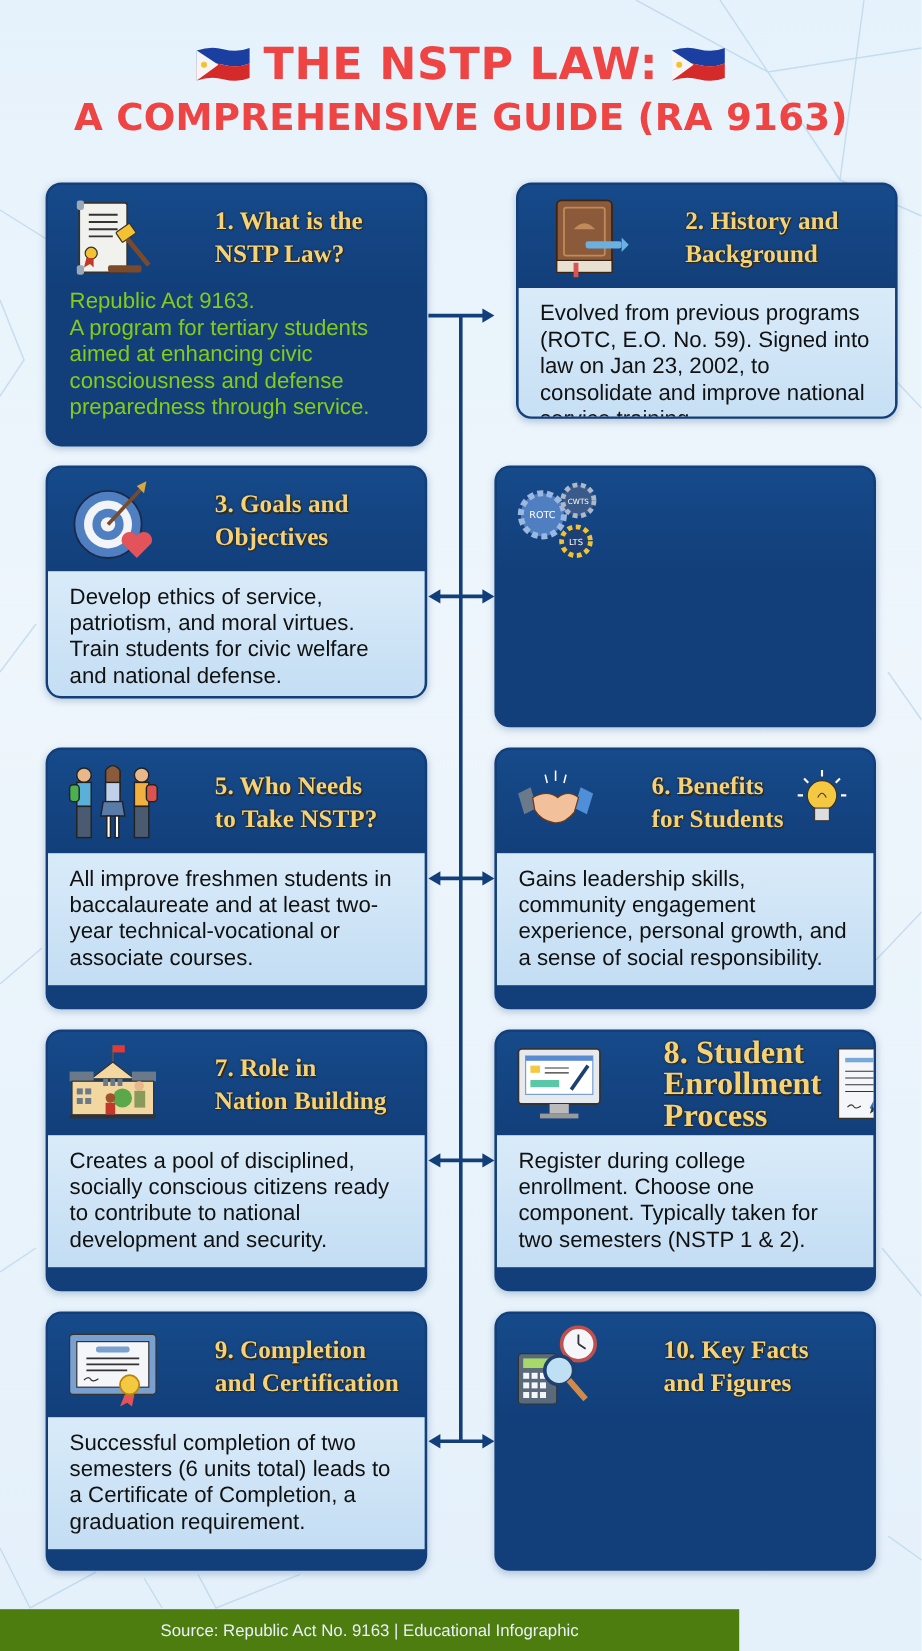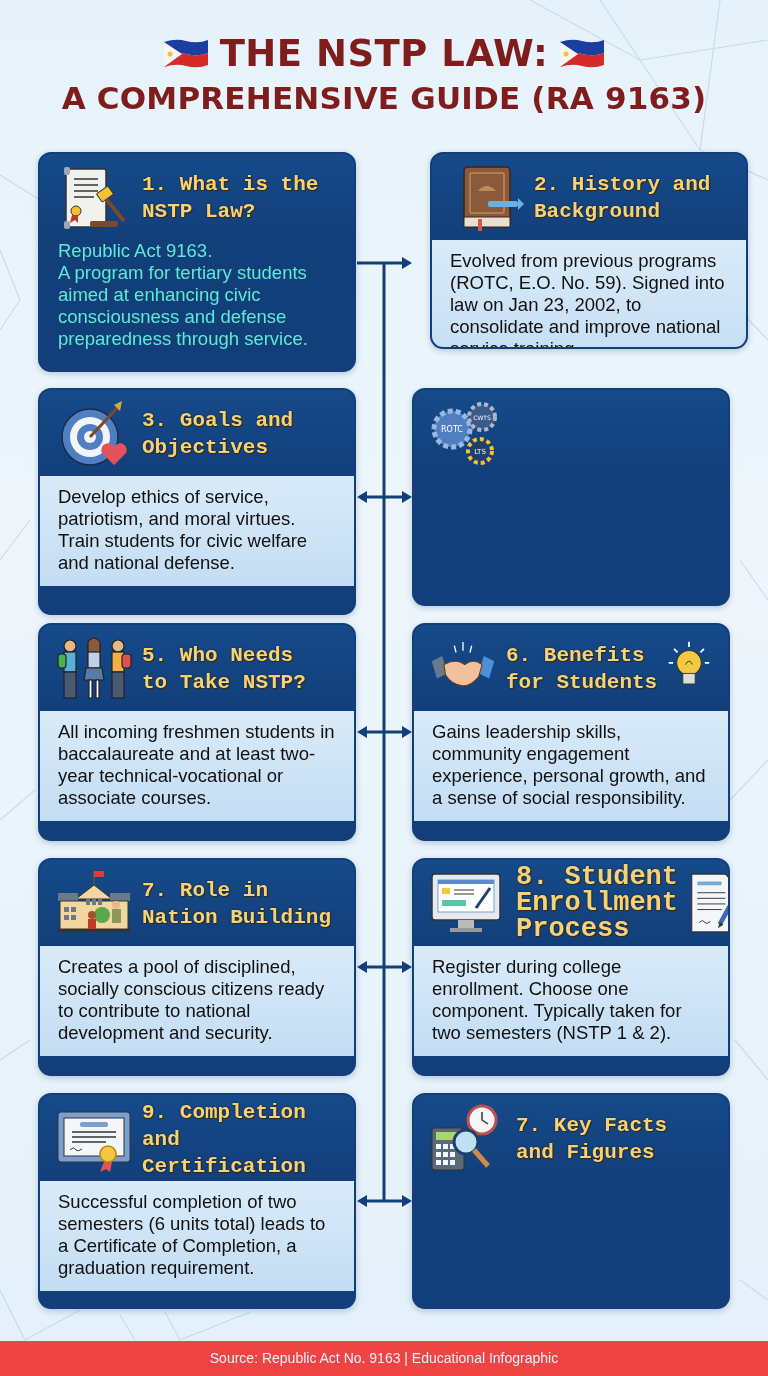--- a/index.html
+++ b/index.html
@@ -5,53 +5,53 @@
   * { box-sizing: border-box; margin: 0; padding: 0; }
   html, body { width: 768px; height: 1376px; overflow: hidden; }
   body {
     position: relative;
     font-family: "Liberation Sans", "DejaVu Sans", sans-serif;
     background: linear-gradient(180deg, #e6f2fb 0%, #eef6fc 40%, #e4f0fa 100%);
   }
   .bg-lines { position: absolute; inset: 0; width: 768px; height: 1376px; z-index: 0; }
   .title {
     position: absolute; left: 0; top: 30px; width: 768px; text-align: center; z-index: 2;
-    color: #7f1d1d; font-family: "DejaVu Sans", sans-serif; font-weight: bold;
+    color: #ef4444; font-family: "DejaVu Sans", sans-serif; font-weight: bold;
   }
   .title .line1 { display: flex; justify-content: center; align-items: center; gap: 10px; font-size: 37px; letter-spacing: 0.5px; height: 46px; }
   .title .line2 { font-size: 31px; margin-top: 4px; letter-spacing: 0.2px; }
   .flag { width: 48px; height: 30px; display: inline-block; }
 
   .card {
     position: absolute; width: 318px; border-radius: 13px; overflow: hidden; z-index: 2;
     border: 2.5px solid #123f7a; background: #123f7a;
     box-shadow: 0 2px 6px rgba(18,63,122,0.25);
   }
   .card .head {
     display: flex; align-items: center; gap: 10px; padding: 8px 12px 6px 16px; height: 86px;
     background: linear-gradient(180deg, #164a8a 0%, #123f7a 100%);
   }
   .card .head .ic { width: 76px; height: 70px; flex: none; }
   .card .head .h {
-    color: #f4d27a; font-family: Liberation Mono, monospace; font-weight: bold; font-size: 21px; line-height: 27px;
-    text-shadow: 1px 1px 0 #3a2a0a, 0 0 2px rgba(0,0,0,0.6); white-space: pre-line;
+    color: #f4d27a; font-family: Liberation Serif, serif; font-weight: bold; font-size: 21px; line-height: 27px;
+    text-shadow: 1px 1px 0 #3a2a0a, 0 0 2px rgba(0,0,0,0.6); white-space: pre-line; margin-left: 37px;
   }
   .card .body {
     background: linear-gradient(180deg, #d9ebf9 0%, #c3ddf3 100%);
     color: #111; font-size: 18.5px; line-height: 22px; padding: 10px 14px 12px 18px;
     white-space: pre-line;
   }
-  .card.dark .body { background: transparent; color: #5eead4; padding-top: 0; }
+  .card.dark .body { background: transparent; color: #84cc16; padding-top: 0; }
   .card .body b { font-weight: bold; }
 
   .connector { position: absolute; z-index: 1; }
 
   .footer {
-    position: absolute; left: 0; top: 1341px; width: 768px; height: 35px; z-index: 2;
-    background: #ef4444; color: #e9f1fa; text-align: center; font-size: 14px; line-height: 35px;
+    position: absolute; left: 0; top: 1341px; width: 616px; height: 35px; z-index: 2;
+    background: #4d7c0f; color: #e9f1fa; text-align: center; font-size: 14px; line-height: 35px;
     font-family: "Liberation Sans", sans-serif;
   }
 </style>
 </head>
 <body>
 
 <svg class="bg-lines" viewBox="0 0 768 1376">
   <g stroke="#bcd7ec" stroke-width="1.2" fill="none" opacity="0.8">
     <path d="M530 0 L640 60 L768 40"></path>
     <path d="M600 0 L640 60 L700 150"></path>
@@ -146,21 +146,21 @@
       <rect x="30" y="56" width="4" height="12" fill="#d9534f"></rect>
       <rect x="40" y="38" width="30" height="6" rx="2" fill="#6ab0e0"></rect>
       <polygon points="70,35 76,41 70,47" fill="#6ab0e0"></polygon>
     </svg>
     <div class="h">2. History and
 Background</div>
   </div>
   <div class="body">Evolved from previous programs (ROTC, E.O. No. 59). Signed into law on Jan 23, 2002, to consolidate and improve national service training.</div>
 </div>
 
-<div class="card" style="left:38px;top:388px;height:227px;">
+<div class="card" style="left:38px;top:388px;height:194px;">
   <div class="head">
     <svg class="ic" viewBox="0 0 76 70">
       <circle cx="34" cy="38" r="28" fill="#4f7fc0" stroke="#1a2a4a" stroke-width="1.5"></circle>
       <circle cx="34" cy="38" r="20" fill="#f2f4f8"></circle>
       <circle cx="34" cy="38" r="13" fill="#4f7fc0"></circle>
       <circle cx="34" cy="38" r="6" fill="#f2f4f8"></circle>
       <line x1="34" y1="38" x2="62" y2="8" stroke="#7a4b2a" stroke-width="3"></line>
       <path d="M58 6 L66 2 L64 12 Z" fill="#d8a840"></path>
       <path d="M58 66 L46 54 A6 6 0 0 1 58 48 A6 6 0 0 1 70 54 Z" fill="#e5535a"></path>
     </svg>
@@ -199,21 +199,21 @@
           <rect x="40" y="46" width="3" height="18" fill="#fff"></rect>
         <circle cx="62" cy="12" r="6" fill="#e8b88a"></circle>
           <rect x="56" y="18" width="12" height="20" fill="#f2b040"></rect>
           <rect x="56" y="38" width="12" height="26" fill="#4a5a70"></rect>
         <rect x="66" y="20" width="9" height="14" rx="3" fill="#d9534f"></rect>
       </g>
     </svg>
     <div class="h">5. Who Needs
 to Take NSTP?</div>
   </div>
-  <div class="body">All incoming freshmen students in baccalaureate and at least two-year technical-vocational or associate courses.</div>
+  <div class="body">All improve freshmen students in baccalaureate and at least two-year technical-vocational or associate courses.</div>
 </div>
 
 <div class="card" style="left:412px;top:623px;height:218px;">
   <div class="head">
     <svg class="ic" viewBox="0 0 76 70" style="width:66px;">
       <path d="M2 26 L14 20 L20 40 L8 46 Z" fill="#6a7a8a"></path>
       <path d="M74 26 L62 20 L56 40 L68 46 Z" fill="#4f8fd8"></path>
       <path d="M16 30 Q30 22 40 30 Q50 22 60 30 L56 44 Q46 56 36 54 Q24 52 18 42 Z" fill="#f2c09a" stroke="#6a3a1a" stroke-width="1.2"></path>
       <g stroke="#fff" stroke-width="1.5">
           <line x1="28" y1="8" x2="30" y2="16"></line>
@@ -344,18 +344,18 @@
           <rect x="6" y="48" width="5" height="5"></rect>
           <rect x="13" y="48" width="5" height="5"></rect>
           <rect x="20" y="48" width="5" height="5"></rect>
           <rect x="6" y="56" width="5" height="5"></rect>
           <rect x="13" y="56" width="5" height="5"></rect>
           <rect x="20" y="56" width="5" height="5"></rect>
         </g>
       <circle cx="36" cy="38" r="12" fill="#bfe0f2" stroke="#1d3f72" stroke-width="3"></circle>
       <line x1="44" y1="46" x2="58" y2="62" stroke="#d08a4a" stroke-width="5"></line>
     </svg>
-    <div class="h">7. Key Facts
+    <div class="h">10. Key Facts
 and Figures</div>
   </div>
 </div>
 
 <div class="footer">Source: Republic Act No. 9163 | Educational Infographic</div>
 
 </body></html>

